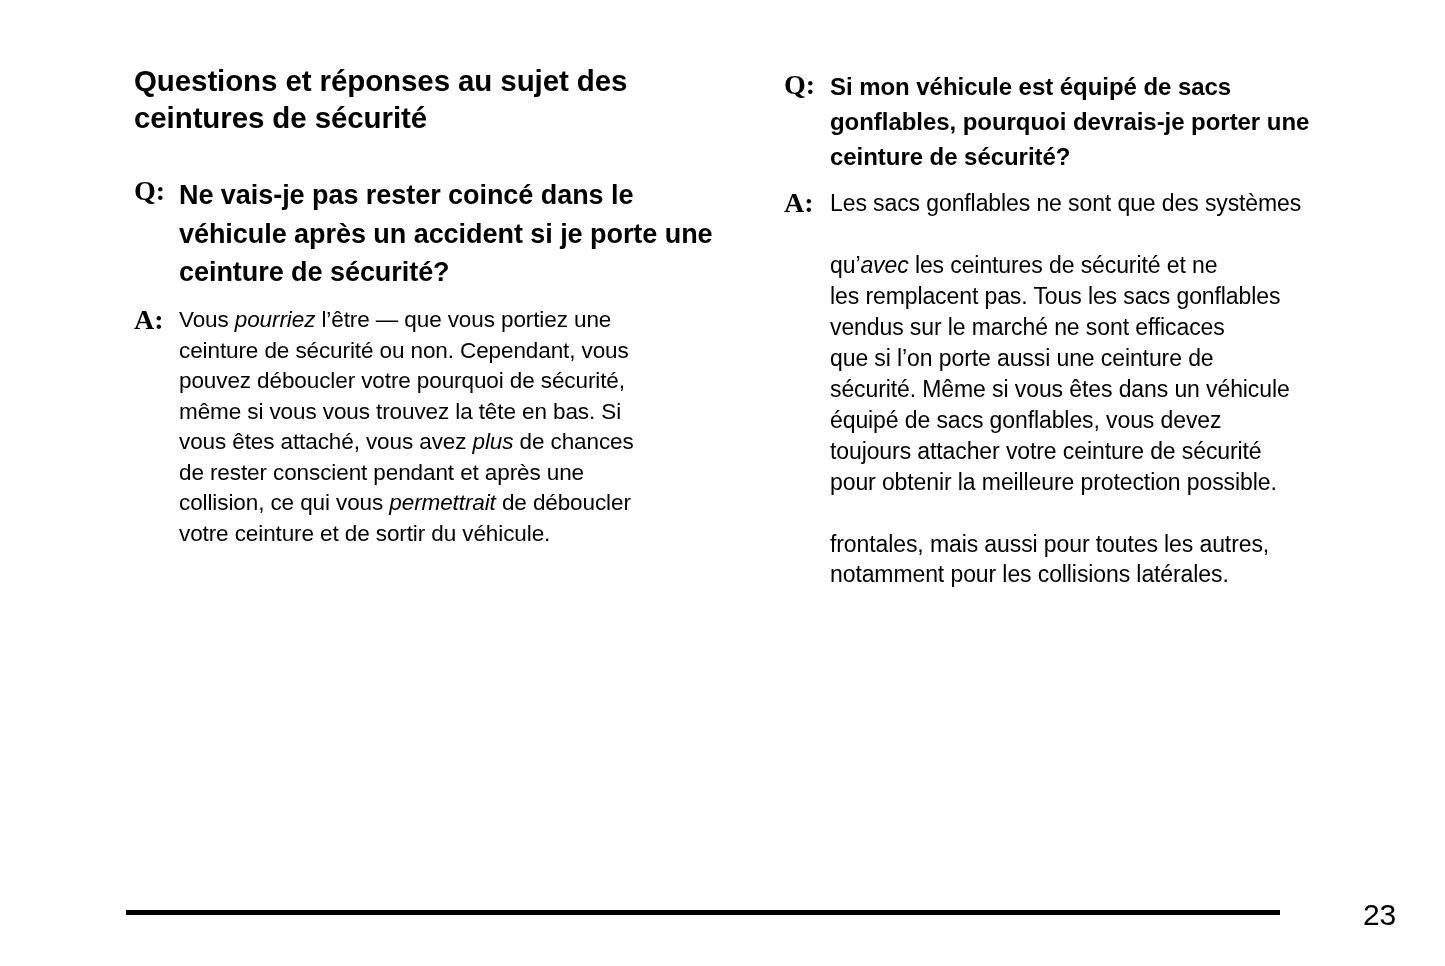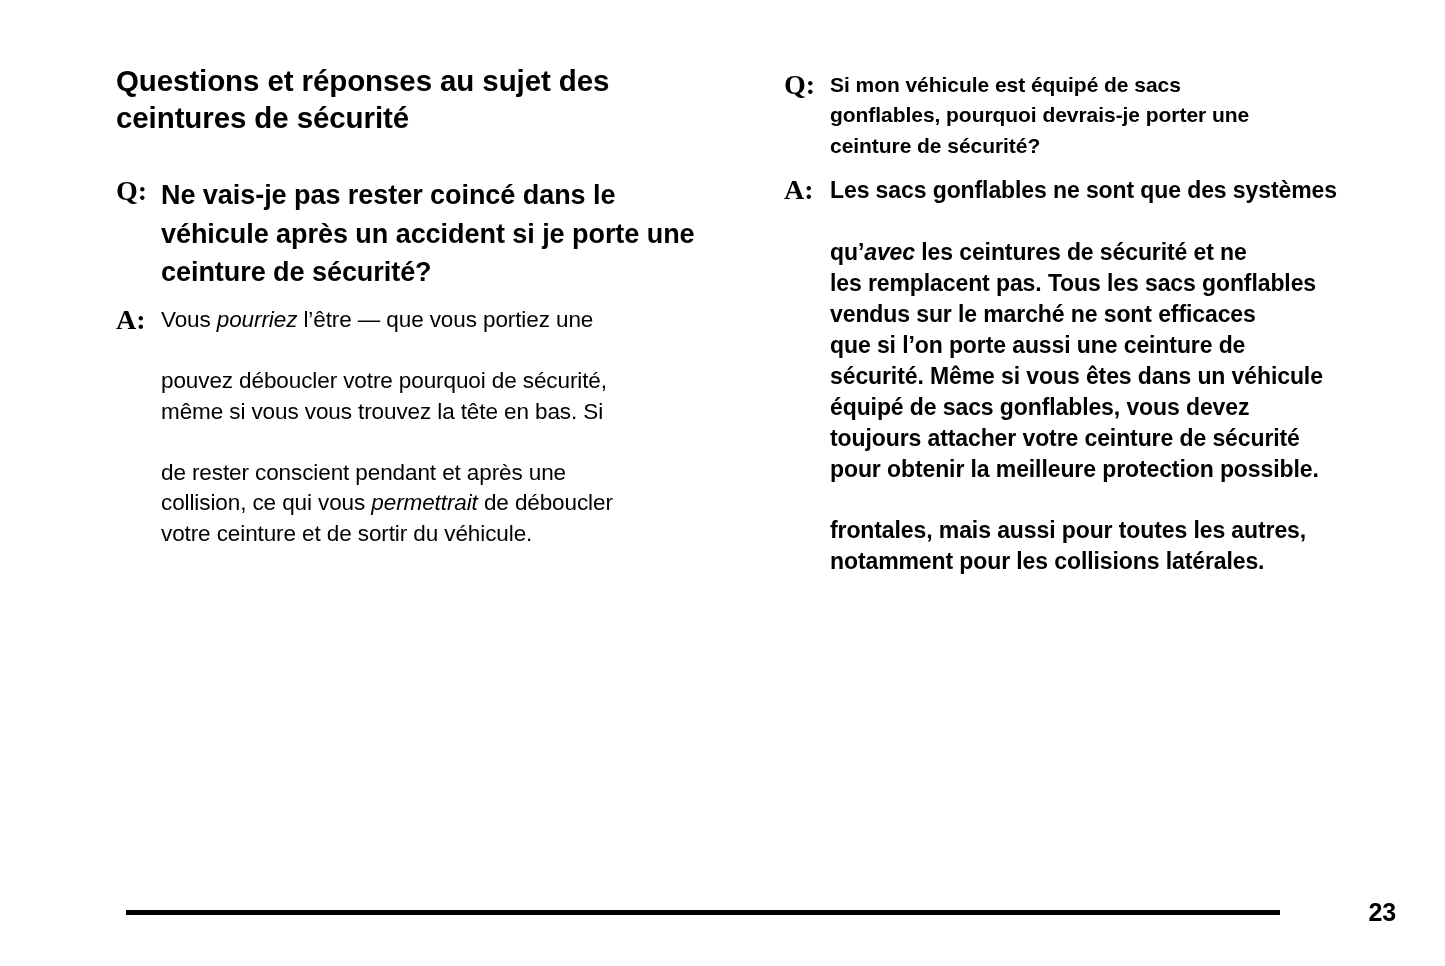--- a/index.html
+++ b/index.html
@@ -18,21 +18,21 @@
   }
 
   .page {
     position: absolute;
     inset: 0;
   }
 
   
   .col-left {
     position: absolute;
-    left: 116px;
+    left: 134px;
     top: 62px;
     width: 600px;
   }
   .col-right {
     position: absolute;
     left: 784px;
     top: 70px;
     width: 615px;
   }
 
@@ -77,27 +77,26 @@
     line-height: 1.42;
     letter-spacing: -0.05px;
   }
   .a-text {
     font-size: 22.5px;
     font-weight: normal;
     line-height: 1.355;
     letter-spacing: -0.1px;
   }
   .col-right .q-text {
-    font-size: 21px;
+    font-size: 24px;
     line-height: 1.45;
   }
   .col-right .a-text {
     font-size: 23px;
     line-height: 1.345;
-    font-weight: bold;
   }
 
   .qa-text em {
     font-style: italic;
     text-align: center;
   }
 
   
   .footer-rule {
     position: absolute;
@@ -106,22 +105,22 @@
     width: 1154px;
     height: 5px;
     background: #000000;
   }
   .page-number {
     position: absolute;
     left: 1300px;
     top: 898px;
     width: 96px;
     text-align: right;
-    font-size: 25px;
-    font-weight: bold;
+    font-size: 30px;
+    font-weight: normal;
     letter-spacing: -0.2px;
   }
 </style>
 </head>
 <body>
 
 <div class="page">
 
   <div class="col-left">
 
@@ -136,25 +135,27 @@
         <br>
         <span>ceinture de sécurité?</span>
       </div>
     </div>
 
     <div class="qa-block">
       <div class="qa-marker">A:</div>
       <div class="qa-text a-text">
         <span>Vous <em>pourriez</em> l’être — que vous portiez une</span>
         <br>
+        <span>ceinture de sécurité ou non. Cependant, vous</span>
         <br>
         <span>pouvez déboucler votre pourquoi de sécurité,</span>
         <br>
         <span>même si vous vous trouvez la tête en bas. Si</span>
         <br>
+        <span>vous êtes attaché, vous avez <em>plus</em> de chances</span>
         <br>
         <span>de rester conscient pendant et après une</span>
         <br>
         <span>collision, ce qui vous <em>permettrait</em> de déboucler</span>
         <br>
         <span>votre ceinture et de sortir du véhicule.</span>
       </div>
     </div>
 
   </div>

